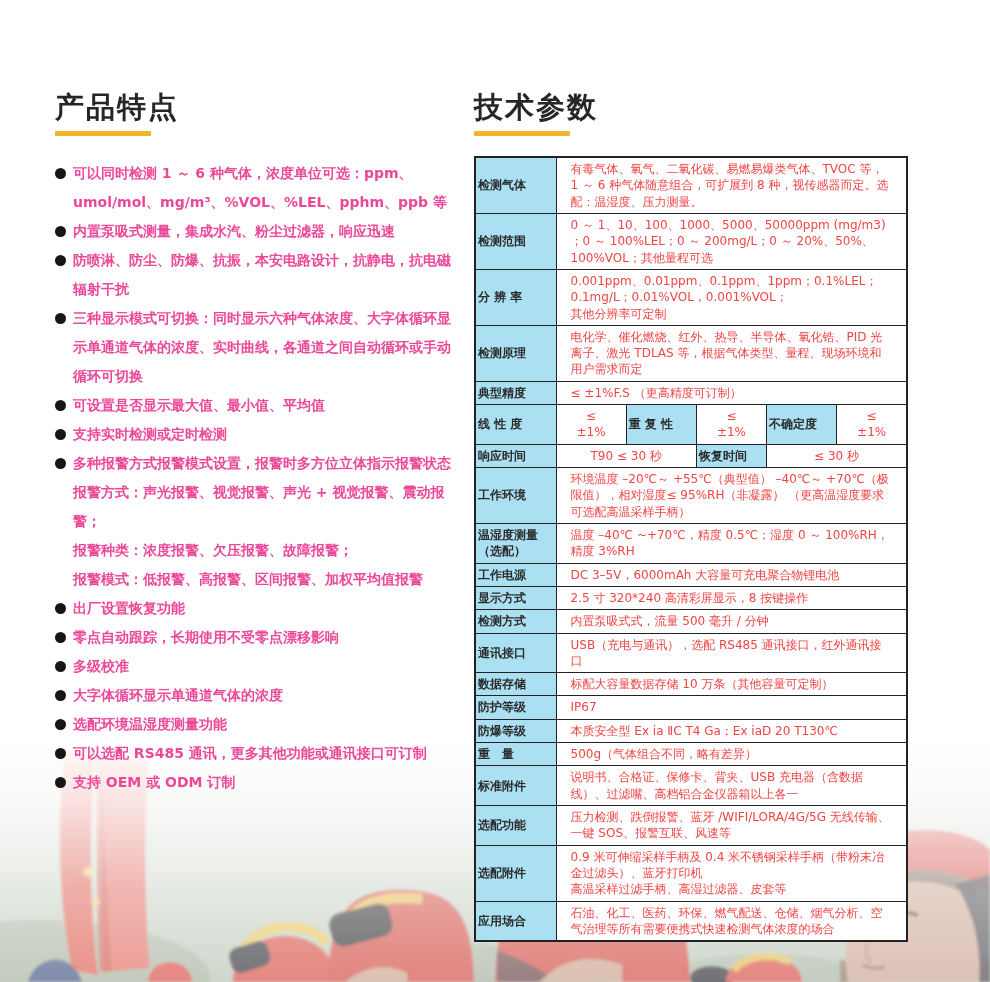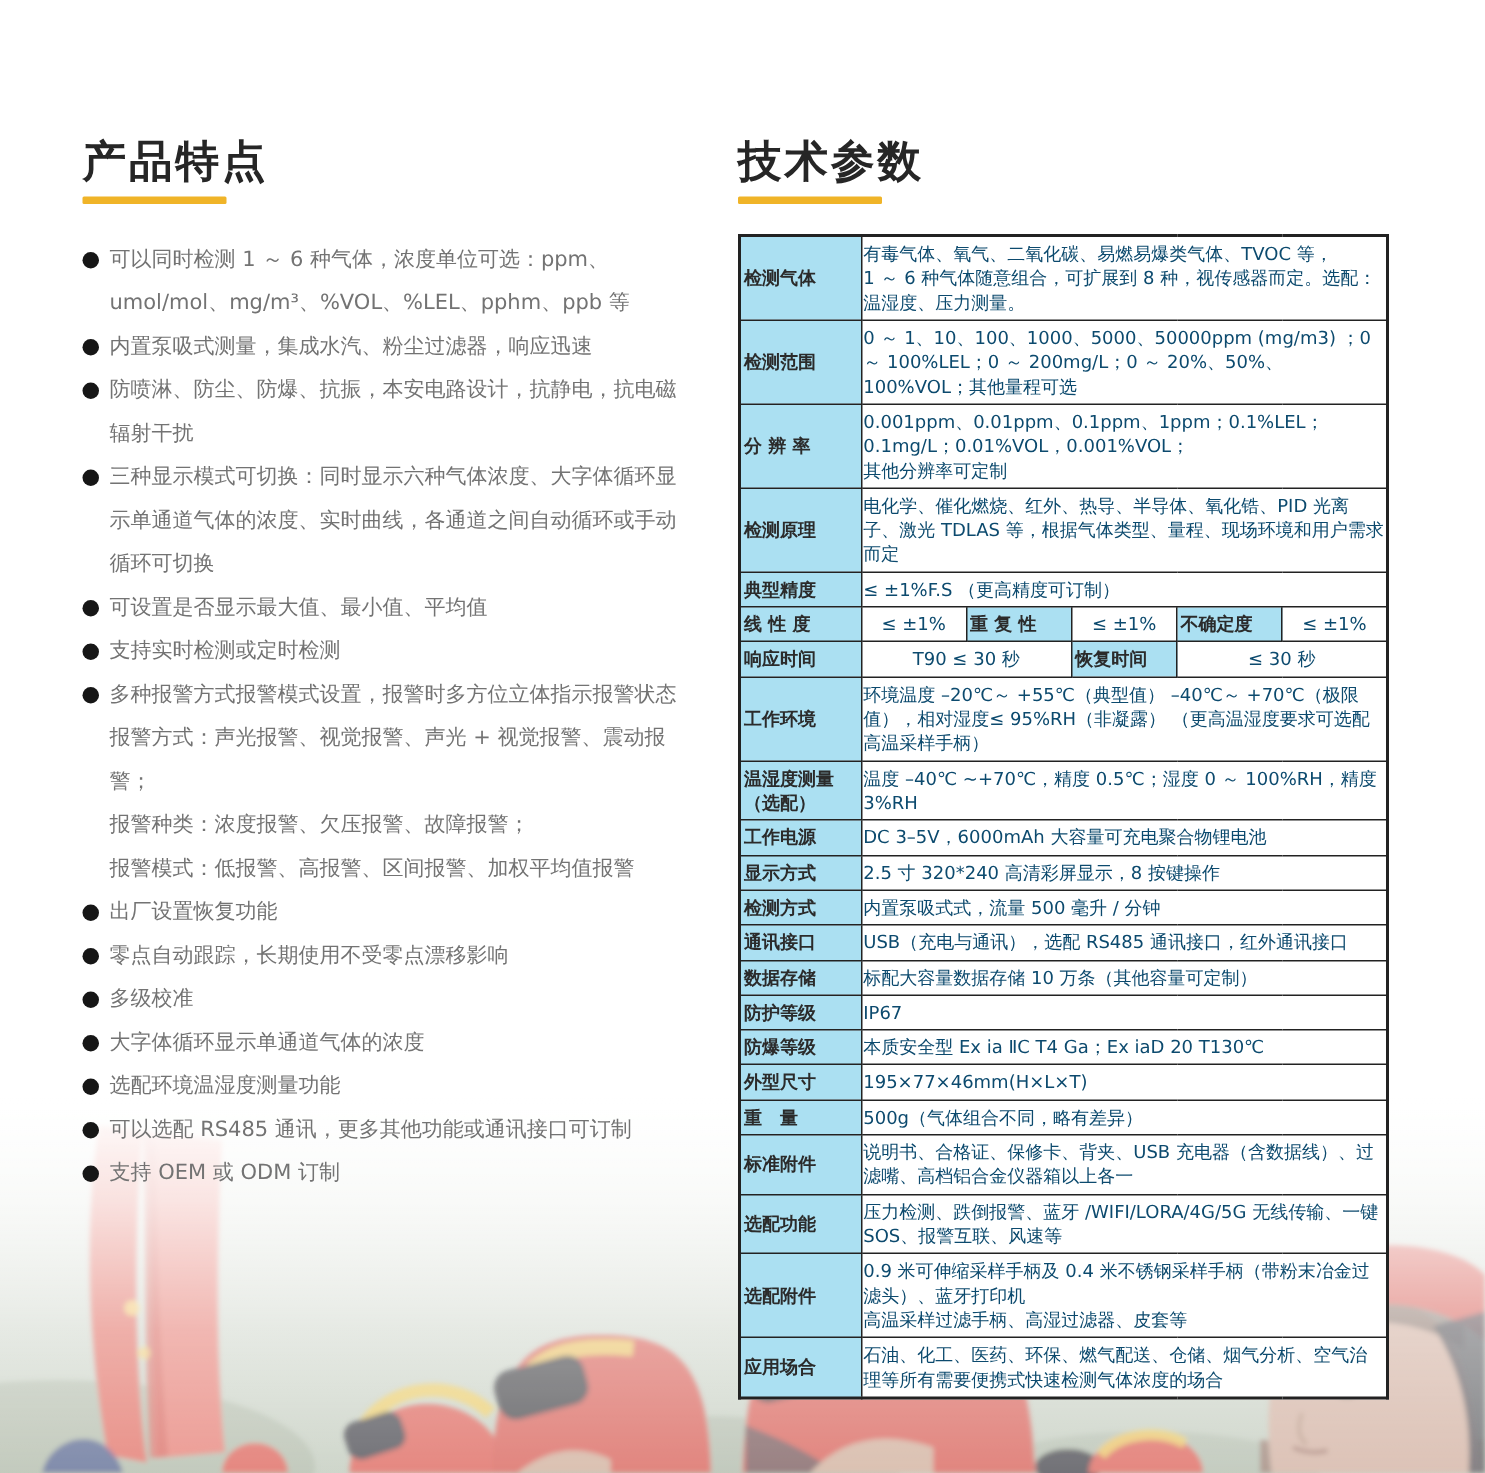--- a/index.html
+++ b/index.html
@@ -19,37 +19,37 @@
     letter-spacing:2px;margin:0;line-height:30px;
   }
   .title-underline{
     width:96px;height:5px;background:var(--accent);margin-top:9px;border-radius:1px;
   }
   
   .features{left:55px;width:404px;}
   .features-list{list-style:none;margin:23px 0 0 0;padding:0;}
   .feature-item{
     position:relative;padding-left:18px;
-    font-size:14px;line-height:29px;color:#737373;
+    font-size:14px;line-height:29px;color:#ec4899;font-weight:bold;
   }
   .bullet{
     position:absolute;left:0;top:9px;width:11px;height:11px;
     border-radius:50%;background:#161616;
   }
   .feature-text{white-space:pre-line;}
   
-  .specs{left:492px;width:452px;}
+  .specs{left:474px;width:452px;}
   .specs table{
     width:434px;border-collapse:collapse;table-layout:fixed;
     margin-top:20px;background:#ffffff;border:2px solid var(--tbl-border);
   }
   .specs td{
     border:1.6px solid var(--tbl-border);
-    font-size:12px;line-height:1.36;color:#0c4a6e;
-    padding:3px 1px;vertical-align:middle;
+    font-size:12px;line-height:1.36;color:#ef4444;
+    padding:3px 14px;vertical-align:middle;
   }
   .specs td.label{
     background:var(--cell-blue);
     font-weight:700;color:#2b2b2b;padding:3px 2px;
   }
   .specs td.value{text-align:left;white-space:pre-line;}
   .specs td.center{text-align:center;}
   
   .photo{position:absolute;left:0;bottom:0;width:990px;height:250px;z-index:1;}
 </style>
@@ -159,24 +159,20 @@
         </tr>
         <tr>
           <td colspan="1" class="label">防护等级</td>
           <td colspan="5" class="value">IP67</td>
         </tr>
         <tr>
           <td colspan="1" class="label">防爆等级</td>
           <td colspan="5" class="value">本质安全型 Ex ia ⅡC T4 Ga；Ex iaD 20 T130℃</td>
         </tr>
         <tr>
-          <td colspan="1" class="label">外型尺寸</td>
-          <td colspan="5" class="value">195×77×46mm(H×L×T)</td>
-        </tr>
-        <tr>
           <td colspan="1" class="label">重　量</td>
           <td colspan="5" class="value">500g（气体组合不同，略有差异）</td>
         </tr>
         <tr>
           <td colspan="1" class="label">标准附件</td>
           <td colspan="5" class="value">说明书、合格证、保修卡、背夹、USB 充电器（含数据线）、过滤嘴、高档铝合金仪器箱以上各一</td>
         </tr>
         <tr>
           <td colspan="1" class="label">选配功能</td>
           <td colspan="5" class="value">压力检测、跌倒报警、蓝牙 /WIFI/LORA/4G/5G 无线传输、一键 SOS、报警互联、风速等</td>

